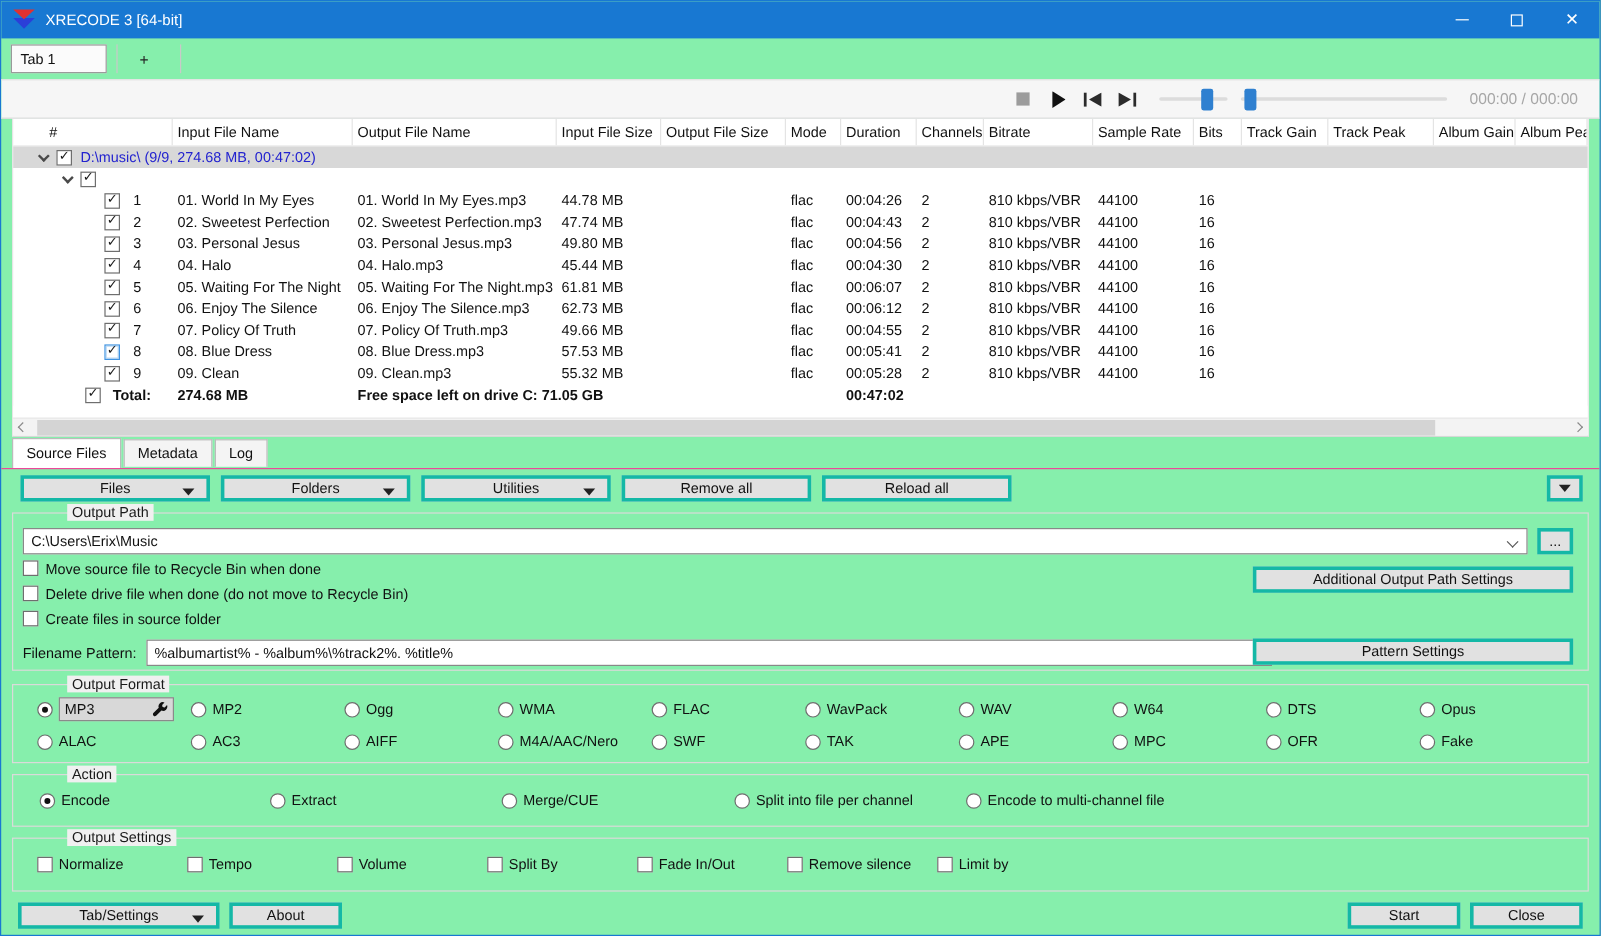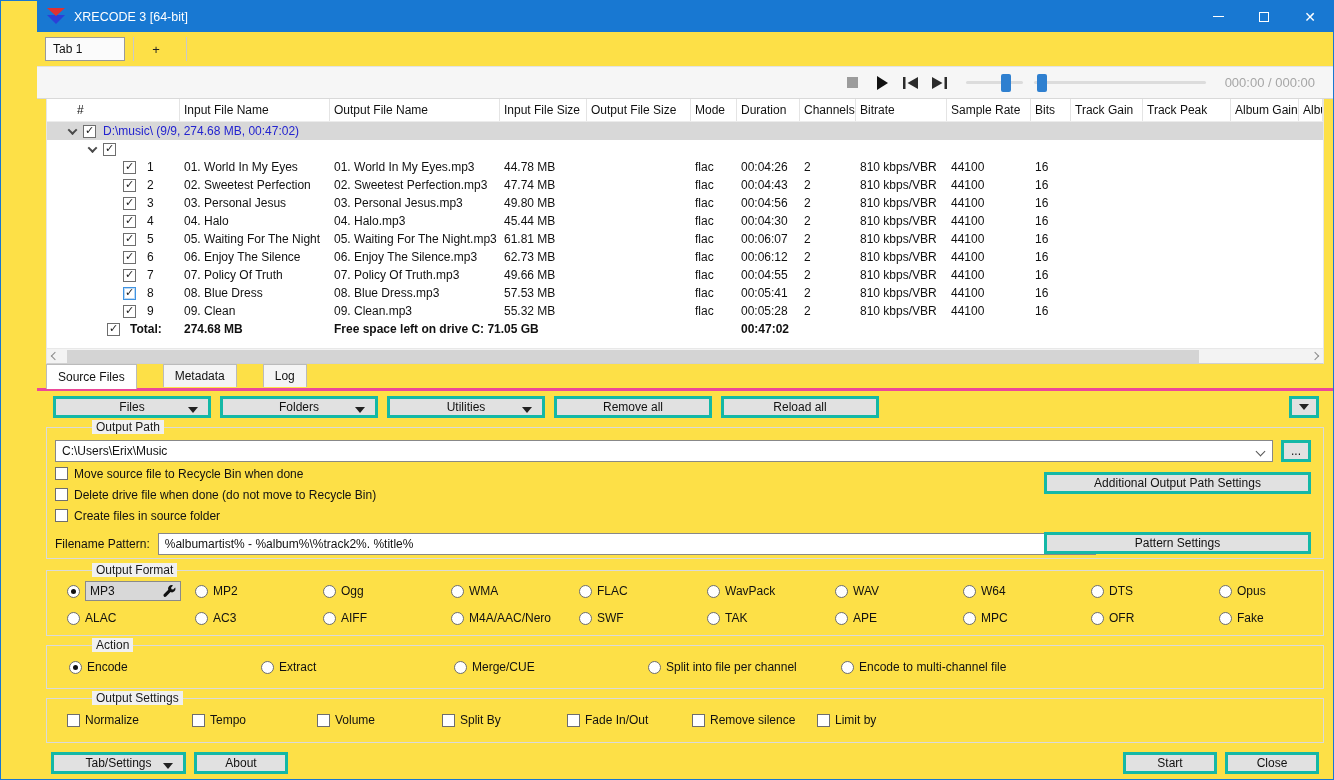--- a/index.html
+++ b/index.html
@@ -1,18 +1,18 @@
 <!DOCTYPE html>
 <html><head>
 <meta charset="utf-8">
 <style>
   * { box-sizing: border-box; margin: 0; padding: 0; }
   html,body { width:1334px; height:780px; }
   body { font-family:"Liberation Sans","DejaVu Sans",sans-serif; font-size:12px; color:#111; background:#666; }
-  .window { width:1334px; height:780px; background:#fde047; border:1px solid #1878d2; display:flex; flex-direction:column; overflow:hidden;padding-left:36px; }
+  .window { width:1334px; height:780px; background:#86efac; border:1px solid #1878d2; display:flex; flex-direction:column; overflow:hidden; }
 
   
   .titlebar { height:31px; background:#1878d2; display:flex; align-items:center; color:#fff; flex:none; }
   .logo { width:20px; height:18px; margin:0 8px 0 9px; position:relative; }
   .logo .tri { position:absolute; left:1px; width:0; height:0; border-left:9px solid transparent; border-right:9px solid transparent; }
   .logo .tri.red  { top:0; border-top:8px solid #e03131; z-index:2; }
   .logo .tri.blue { top:7px; border-top:9px solid #2b3fd8; }
   .title-text { font-size:12.5px; }
   .winbtns { margin-left:auto; display:flex; height:100%; }
   .winbtn { width:46px; height:100%; display:flex; align-items:center; justify-content:center; font-size:14px; color:#fff; cursor:default; }
@@ -62,21 +62,21 @@
   .tfiller { flex:1; background:#fff; }
   .hscroll { height:15px; background:#f3f3f3; display:flex; align-items:center; flex:none; border-top:1px solid #e8e8e8; }
   .sarrow { width:16px; height:15px; display:flex; align-items:center; justify-content:center; }
   .sarrow .a { width:6px; height:6px; border-right:1.6px solid #8a8a8a; border-bottom:1.6px solid #8a8a8a; }
   .sarrow .a.left { transform:rotate(135deg); }
   .sarrow .a.right { transform:rotate(-45deg); }
   .strack { flex:1; height:15px; position:relative; }
   .sthumb { position:absolute; left:4px; top:1px; height:13px; width:91%; background:#d4d4d4; }
 
   
-  .paneltabs { height:27px; display:flex; align-items:flex-start; padding-left:9px; border-bottom:3px solid #ec4899; flex:none;gap:24px; }
+  .paneltabs { height:27px; display:flex; align-items:center; padding-left:9px; border-bottom:1px solid #ec4899; flex:none; }
   .ptab { border:1px solid #bbb; border-bottom:none; padding:0 11px; display:flex; align-items:center; }
   .ptab.active { height:25px; background:#fff; margin-bottom:-1px; z-index:2; }
   .ptab.rest { height:23px; background:#f4f4f4; margin-left:2px; }
 
   
   .btnrow { display:flex; gap:9px; padding:5px 14px 0 16px; flex:none; align-items:center; }
   .btn { background:#e1e1e1; border:3px solid #14b8a6; height:22px; display:flex; align-items:center; justify-content:center; position:relative; font-size:12px; }
   .btn.wide { width:158px; }
   .dda { width:0; height:0; border-left:5px solid transparent; border-right:5px solid transparent; border-top:6px solid #222; }
   .btn .dda { position:absolute; right:10px; top:8px; }
@@ -108,21 +108,21 @@
   .rb.on::after { content:""; position:absolute; left:3px; top:3px; width:5px; height:5px; border-radius:50%; background:#111; }
   .fmtbox { width:96px; height:20px; background:#d8d8d8; border:1px solid #8a8a8a; display:flex; align-items:center; padding:0 4px; }
   .fmtbox .fl { flex:1; }
   .grp-act { margin-top:9px; height:44px; padding:14px 0 0 22px; }
   .actgrid { display:grid; grid-template-columns:192px 193px 194px 193px auto; }
   .grp-set { margin-top:9px; height:45px; padding:14px 0 0 20px; }
   .setgrid { display:grid; grid-template-columns:repeat(6,125px) auto; }
 
   
   .bottombar { flex:1; display:flex; align-items:flex-start; padding:9px 14px 0 14px; gap:8px; }
-  .btn.tabset { width:135px; }
+  .btn.tabset { width:168px; }
   .btn.about { width:94px; }
   .btn.start, .btn.close { width:94px; }
   .spacer { flex:1; }
 </style>
 </head>
 <body>
 
 <div class="window">
 
   <div class="titlebar">

